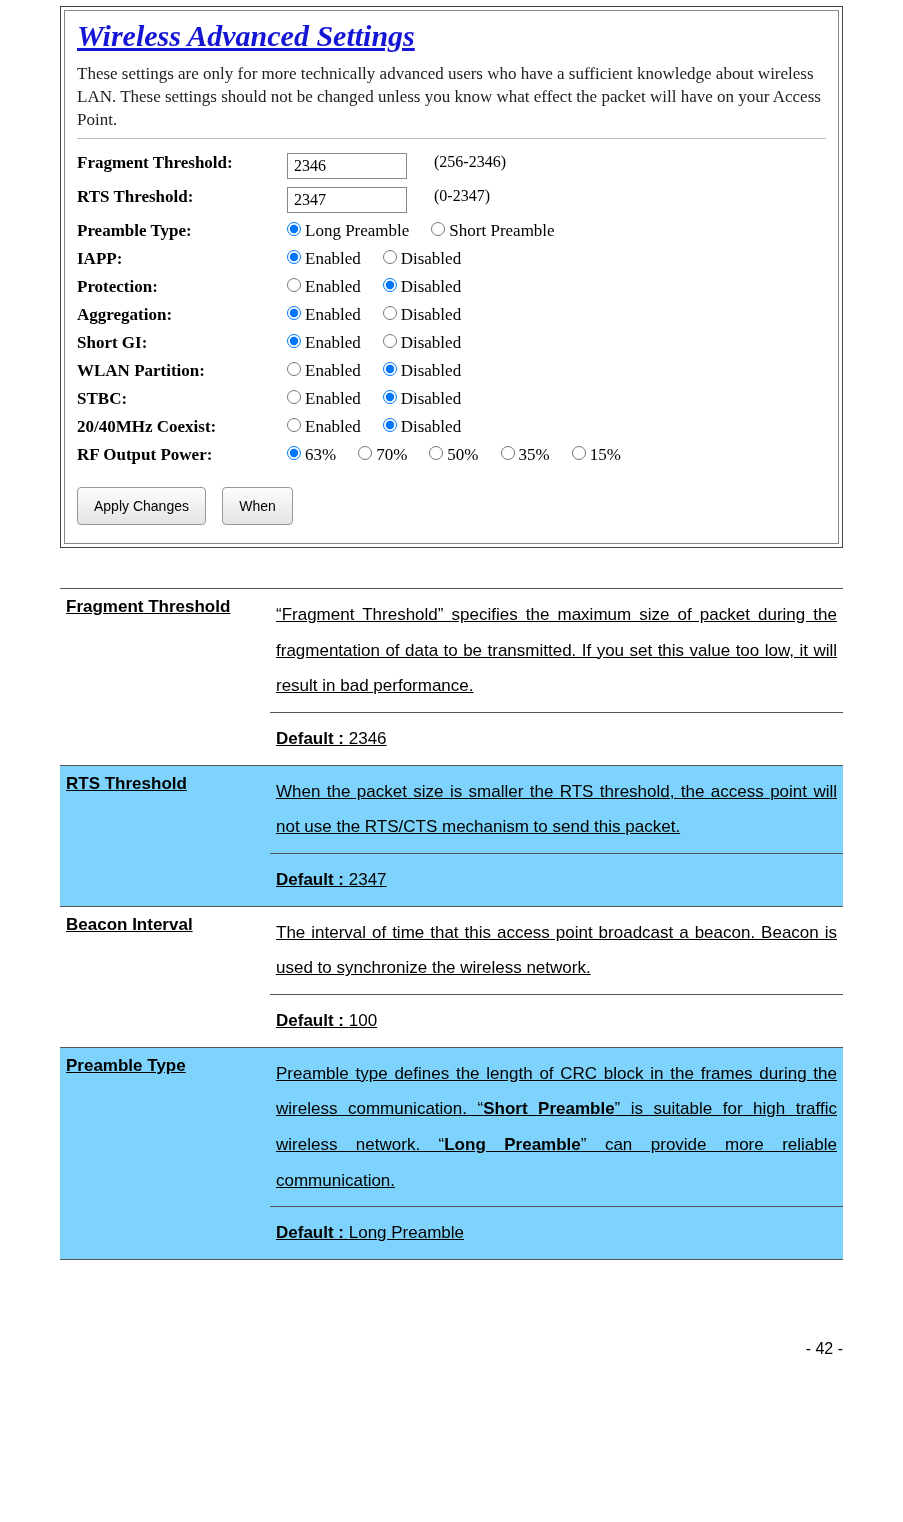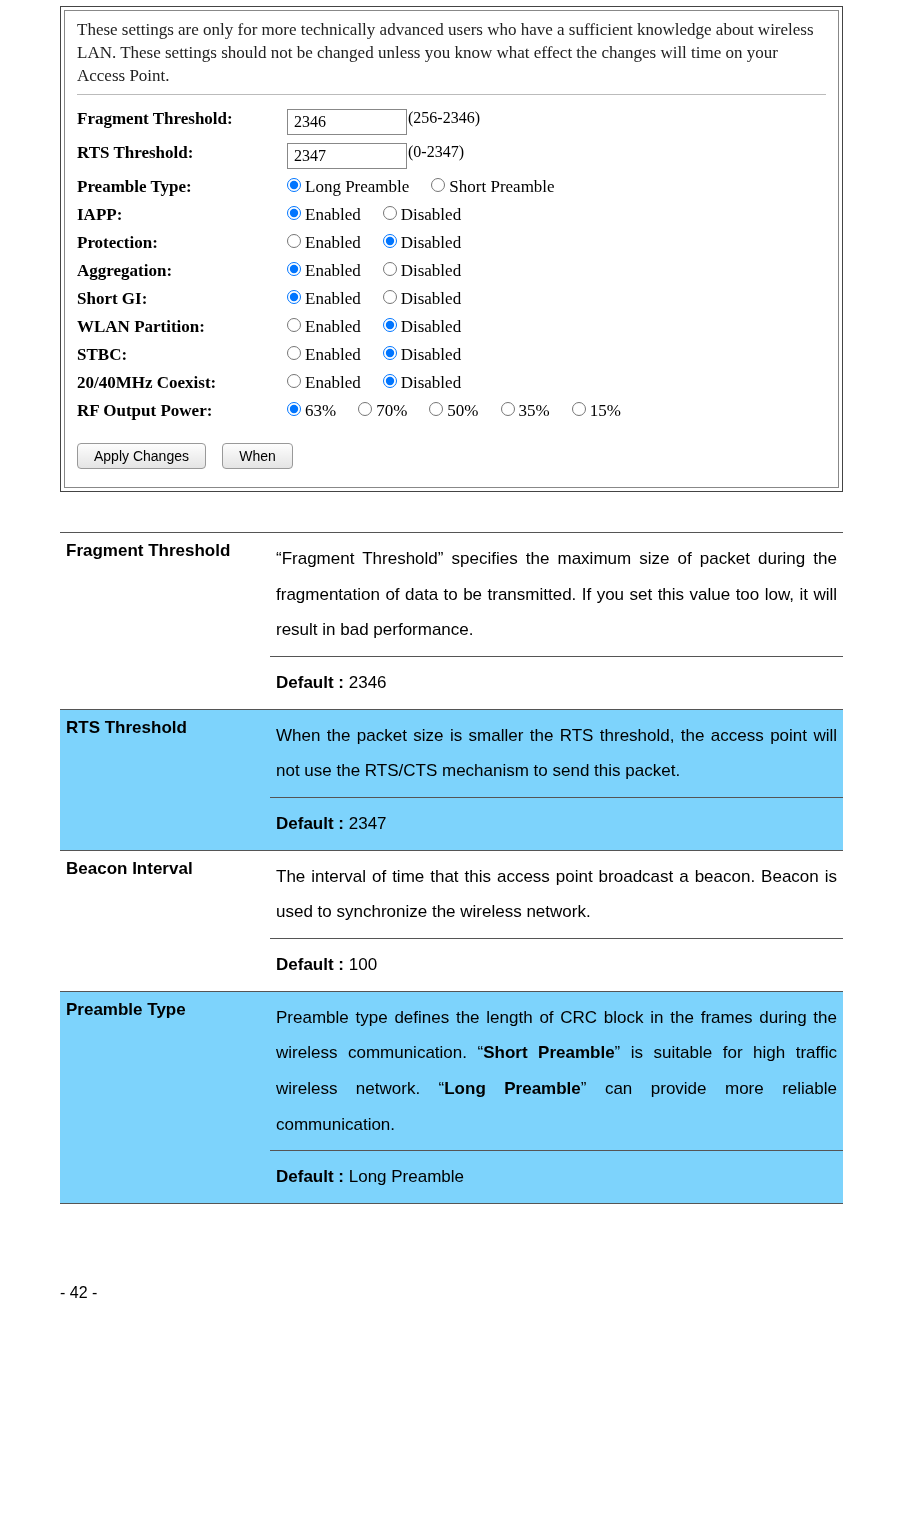--- a/index.html
+++ b/index.html
@@ -48,70 +48,72 @@
   .flabel { width: 210px; font-weight: bold; }
   .tbox {
     width: 120px;
     height: 26px;
     border: 1px solid #888;
     padding: 2px 6px;
     font-family: "Times New Roman", serif;
     font-size: 16px;
     background: #fff;
   }
-  .range { margin-left: 1px; font-size: 16px; }
+  .range { margin-left: 27px; font-size: 16px; }
   .radio-group { display: flex; align-items: center; gap: 4px; flex-wrap: wrap; }
   .radio-input { width:14px; height:14px; margin:0 4px 0 0; }
   .radio-label { margin-right: 18px; }
   .btn-row { margin-top: 22px; }
   .btn {
     font-family: Arial, sans-serif;
     font-size: 14px;
-    padding: 4px 16px;
+    padding: 10px 16px;
     background: linear-gradient(#fdfdfd,#e4e4e4);
     border: 1px solid #999;
     border-radius: 4px;
     cursor: pointer;
     margin-right: 12px;
   }
 
   .desc-table {
     width: 100%;
     border-collapse: collapse;
     font-family: Arial, sans-serif;
     font-size: 17px;
+    text-decoration: underline;
   }
   .desc-table td {
     vertical-align: top;
     border-top: 1px solid #555;
     border-bottom: 1px solid #555;
     padding: 8px 6px;
   }
   .desc-table .c1 { width: 210px; font-weight: bold; }
   .desc-table .c2 { line-height: 2.1; text-align: justify; }
   .desc-table .defrow td.c2 { font-weight: normal; }
   .desc-table .defrow .deflabel { font-weight: bold; }
   .desc-table tr.alt td { background: #7dd3fc; }
   .innerbold { font-weight: bold; }
 
   .page-num {
-    text-align: left;
+    text-align: right;
     font-family: Arial, sans-serif;
     font-size: 16px;
     margin: 80px 0 20px 0;
   }
 </style>
 </head>
 <body>
 
 <div class="page">
 
   <div class="panel-outer">
     <div class="panel-inner">
-      <div class="panel-desc">These settings are only for more technically advanced users who have a sufficient knowledge about wireless LAN. These settings should not be changed unless you know what effect the changes will time on your Access Point.</div>
+      <h2 class="panel-title">Wireless Advanced Settings</h2>
+      <div class="panel-desc">These settings are only for more technically advanced users who have a sufficient knowledge about wireless LAN. These settings should not be changed unless you know what effect the packet will have on your Access Point.</div>
       <hr class="panel-hr">
 
       <div class="frm">
 
         <div class="frow">
           <div class="flabel">Fragment Threshold:</div>
           <input class="tbox" value="2346" style="">
           <span class="range">(256-2346)</span>
         </div>
 

